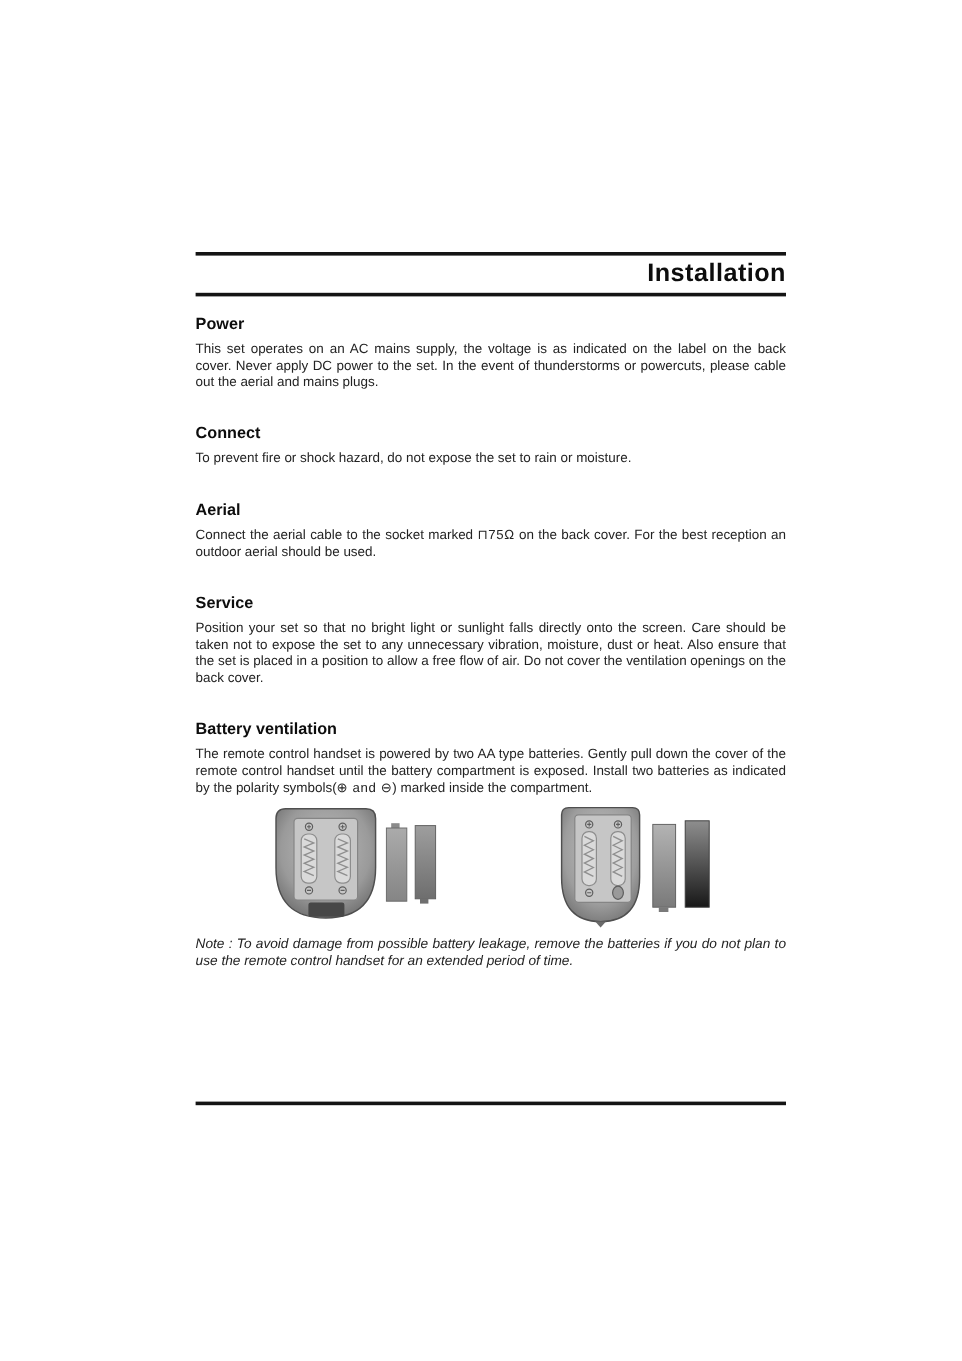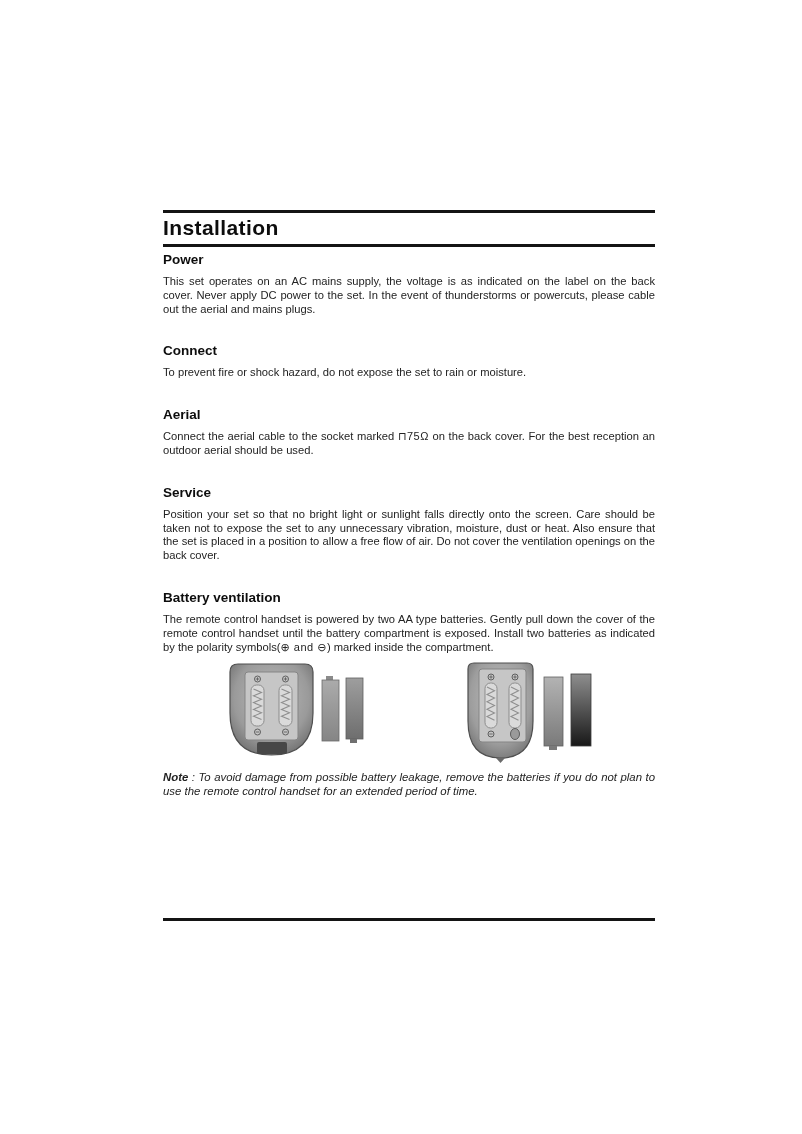--- a/index.html
+++ b/index.html
@@ -13,34 +13,34 @@
     overflow: hidden;
   }
   .content {
     position: absolute;
     left: 163px;
     top: 210px;
     width: 492px;
   }
   .rule { height: 3px; background: #141414; }
   .title {
-    text-align: left;
+    text-align: right;
     font-size: 21px;
     font-weight: bold;
     letter-spacing: 0.4px;
     color: #0d0d0d;
     margin: 3px 0 4px 0;
   }
   .heading {
     font-size: 13.5px;
     font-weight: bold;
     color: #0d0d0d;
     margin: 27px 0 0 0;
   }
-  .heading.first { margin-top: 5px; }
+  .heading.first { margin-top: 15px; }
   .body {
     font-size: 11.2px;
     line-height: 13.8px;
     text-align: justify;
     color: #232323;
     margin: 8px 0 0 0;
   }
   .inline-symbol { font-size: 11px; letter-spacing: 0.5px; white-space: nowrap; }
   .figures {
     display: flex;
@@ -51,21 +51,21 @@
   .fig-left { margin-left: 57px; }
   .fig-right { margin-left: 85px; }
   .note {
     margin: 10px 0 0 0;
     font-size: 11.4px;
     line-height: 13.8px;
     font-style: italic;
     text-align: justify;
     color: #232323;
   }
-  .note .note-label { font-weight: bold; }
+  .note .note-label { font-weight: normal; }
   .bottom-rule {
     position: absolute;
     left: 163px;
     top: 918px;
     width: 492px;
     height: 3px;
     background: #141414;
   }
 </style>
 </head>

